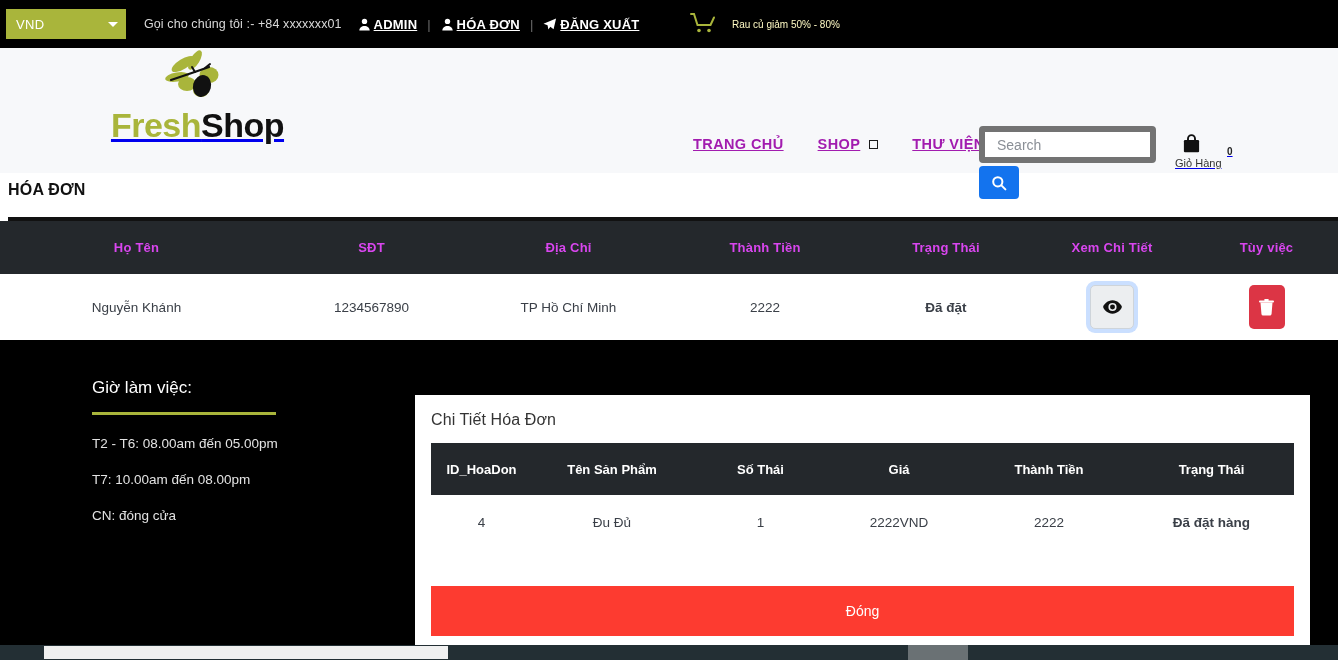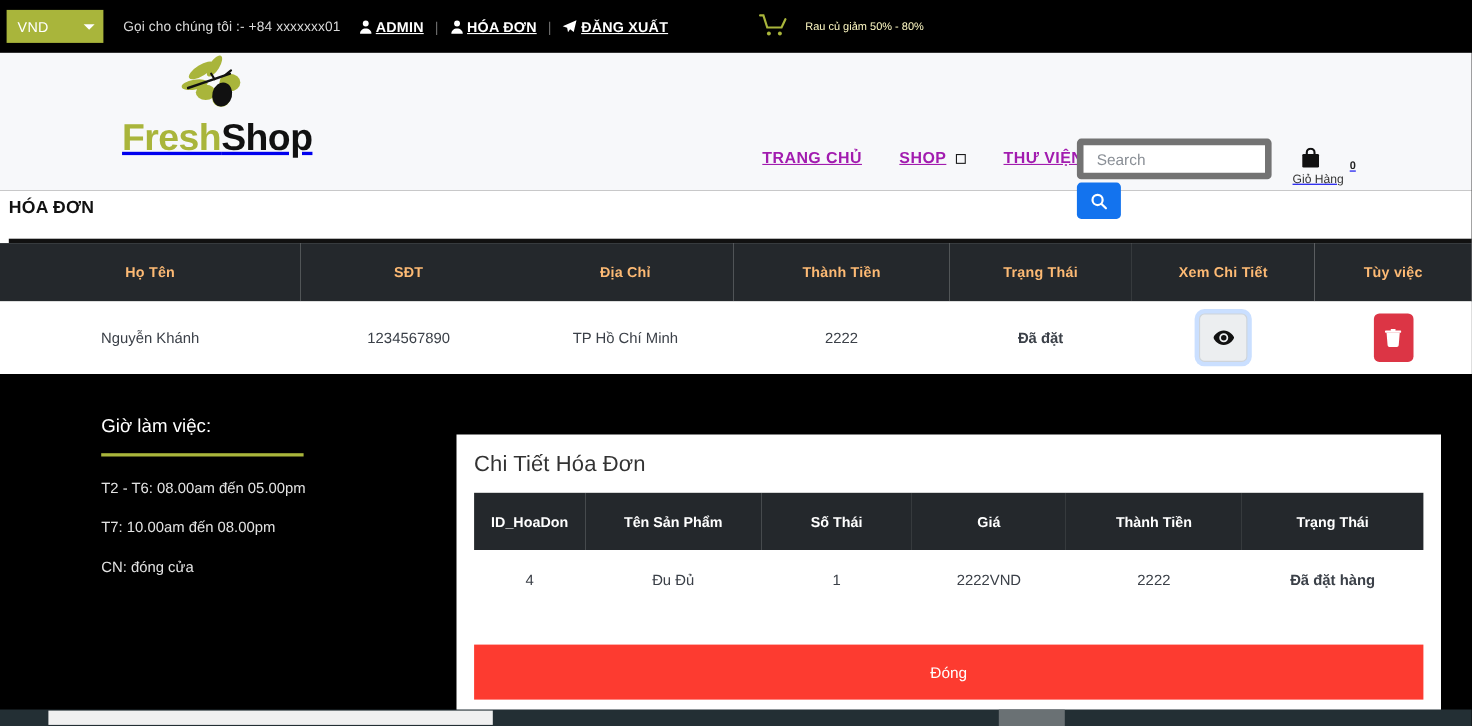--- a/index.html
+++ b/index.html
@@ -9,21 +9,21 @@
     background:#000;
     position:relative;
   }
 
   
   .topbar {
     height:48px; background:#000; display:flex; align-items:center;
     padding-left:6px; position:relative;
   }
   .currency-select {
-    width:88px; height:30px; background:#a9b53b; color:#fff;
+    width:120px; height:30px; background:#a9b53b; color:#fff;
     border:none; font-size:13px; font-family:"Liberation Sans", sans-serif;
     display:flex; align-items:center; justify-content:space-between;
     padding:0 8px 0 10px; letter-spacing:.3px;
   }
   .caret-down {
     width:0; height:0; border-left:5px solid transparent;
     border-right:5px solid transparent; border-top:5px solid #fff;
   }
   .callus { color:#d9d9d9; font-size:12.5px; margin-left:18px; letter-spacing:.1px; }
   .top-links { display:flex; align-items:center; margin-left:16px; }
@@ -84,21 +84,21 @@
 
   
   .page-title-wrap { background:#fff; padding:8px 0 0 8px; }
   .page-title { font-size:16px; font-weight:bold; color:#111; letter-spacing:.2px; }
   .title-rule { height:4px; background:#111; margin-top:18px; }
 
   
   .main-table { width:100%; background:#fff; border-collapse:collapse; table-layout:fixed; }
   .main-table thead tr { background:#24282c; }
   .main-table th {
-    color:#fdba74; font-size:13px; font-weight:bold; height:53px;
+    color:#d946ef; font-size:13px; font-weight:bold; height:53px;
     text-align:center; letter-spacing:.2px;
   }
   .main-table tbody tr { background:#fff; height:66px; }
   .main-table td { text-align:center; font-size:13.5px; color:#3b4048; }
   .status-green { color:#1a7a1a; font-weight:bold; font-size:13px; }
   .eye-btn {
     width:44px; height:44px; background:#eceef0; border:1px solid #ced4da;
     border-radius:5px; box-shadow:0 0 0 4px rgba(13,110,253,.22);
     display:inline-flex; align-items:center; justify-content:center; cursor:pointer;
   }
@@ -114,21 +114,21 @@
   .hours-underline { width:184px; height:3px; background:#a9b53b; margin-top:14px; }
   .hours-line { color:#e3e3e3; font-size:13.5px; margin-top:21px; }
 
   
   .modal {
     position:absolute; left:415px; top:395px; width:895px; height:255px;
     background:#fff; box-shadow:0 2px 14px rgba(0,0,0,.35);
     overflow:hidden;
   }
   .modal-title {
-    font-size:20px; color:#333; padding:16px 0 0 16px; letter-spacing:.1px;
+    font-size:16px; color:#333; padding:16px 0 0 16px; letter-spacing:.1px;
   }
   .modal-table { width:calc(100% - 32px); margin:14px 16px 0 16px;
     border-collapse:collapse; table-layout:fixed; }
   .modal-table thead tr { background:#24282c; }
   .modal-table th {
     color:#fff; font-size:13px; font-weight:bold; height:52px; text-align:center;
   }
   .modal-table tbody tr { height:55px; }
   .modal-table td { text-align:center; font-size:13.5px; color:#3b4048; }
   .close-btn {

